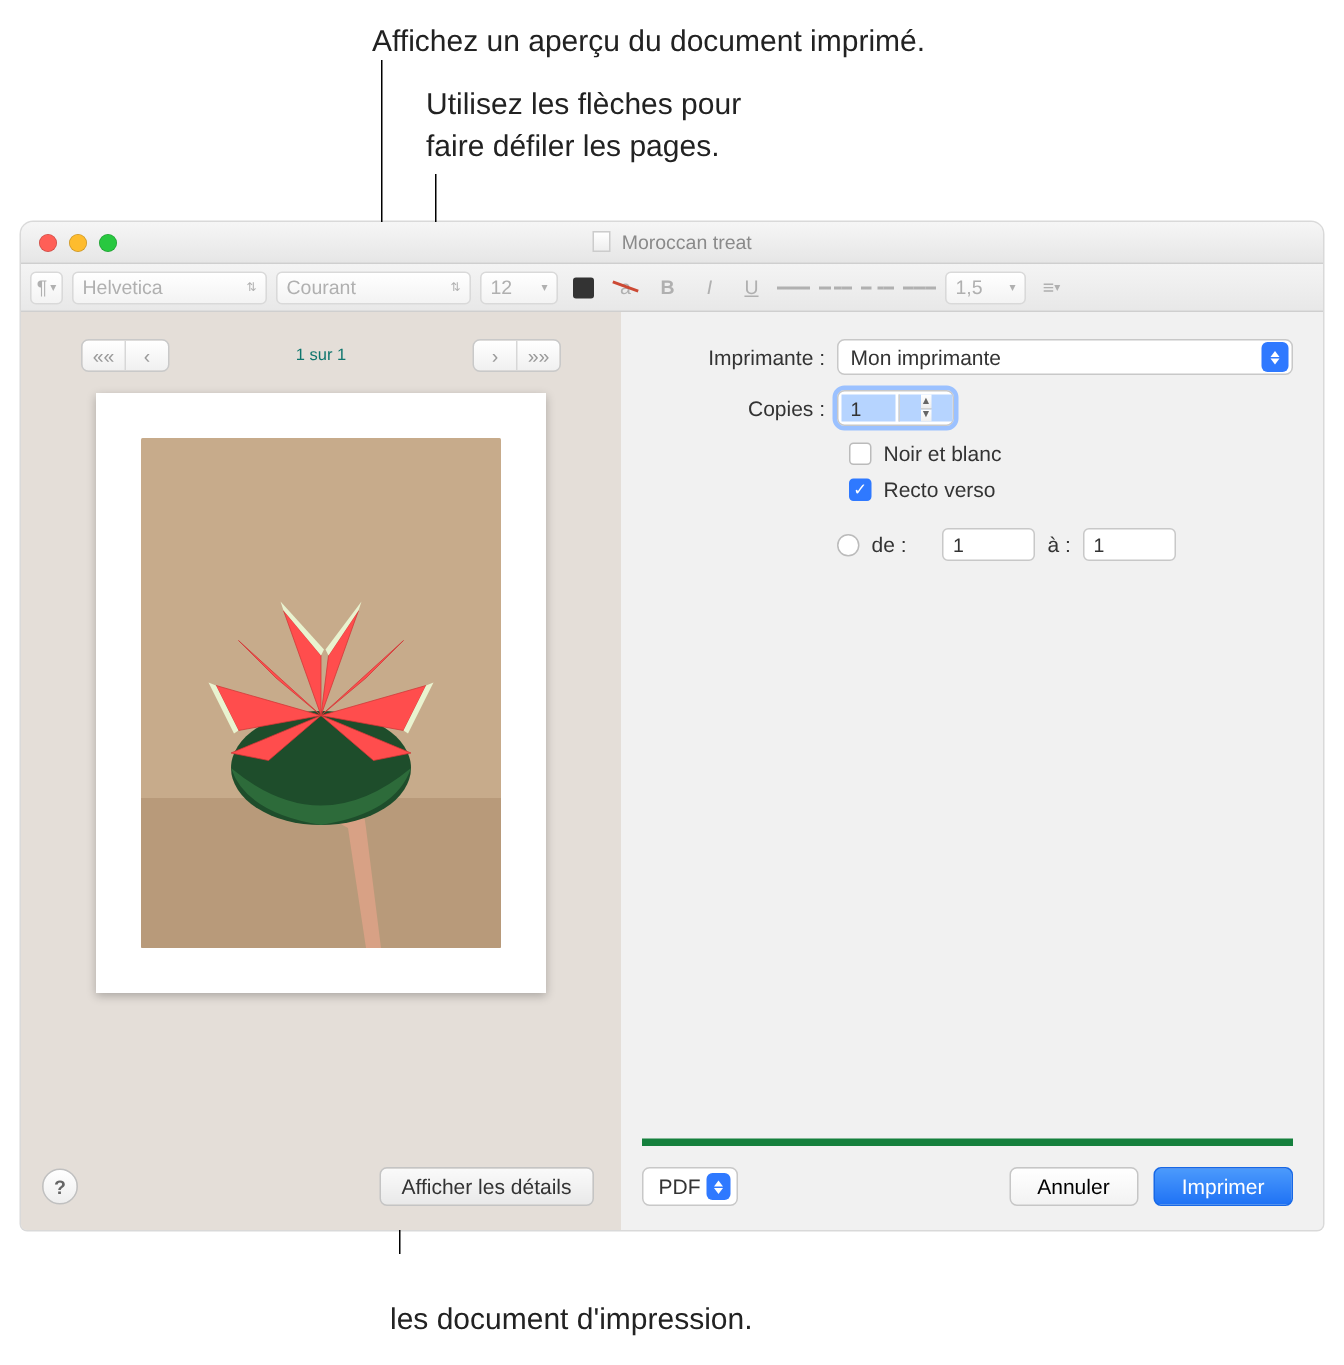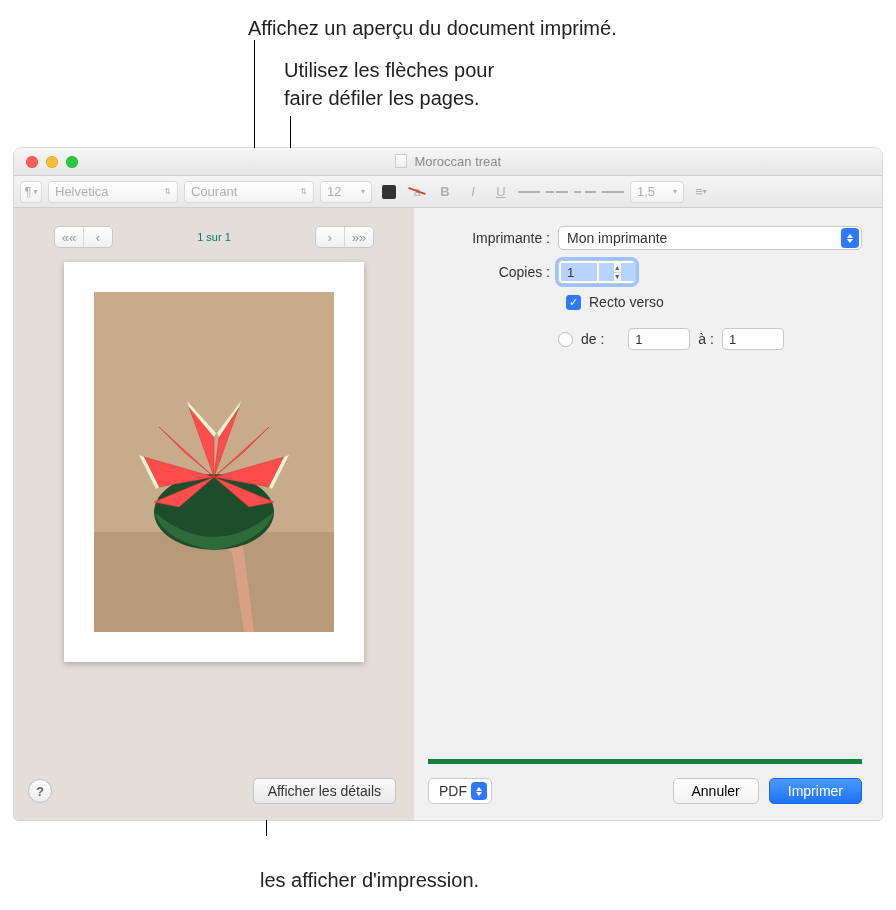--- a/index.html
+++ b/index.html
@@ -290,21 +290,21 @@
 </head>
 <body>
 
 <div class="callout" style="left:248px; top:14px;">Affichez un aperçu du document imprimé.</div>
 <div class="callout" style="left:284px; top:56px;">
   <span>Utilisez les flèches pour</span><br>
   <span>faire défiler les pages.</span>
 </div>
 <div class="callout" style="left:260px; top:838px;">
   <br>
-  <span>les afficher d'impression.</span>
+  <span>les document d'impression.</span>
 </div>
 
 <div class="callout-line" style="left:254px; top:40px; width:1px; height:300px;"></div>
 <div class="callout-line" style="left:290px; top:116px; width:1px; height:90px;"></div>
 <div class="callout-line" style="left:266px; top:776px; width:1px; height:60px;"></div>
 
 <div class="window">
   <div class="titlebar">
     <div class="traffic-lights">
       <div class="tl tl-red"></div>
@@ -432,20 +432,24 @@
         <div class="form-label">Copies :</div>
         <div class="copies-input">
           <span>1</span>
           <span class="stepper">
             <div>▲</div>
             <div>▼</div>
           </span>
         </div>
       </div>
 
+      <div class="cb-row">
+        <div class="cb"></div>
+        <span>Noir et blanc</span>
+      </div>
 
       <div class="cb-row">
         <div class="cb checked">✓</div>
         <span>Recto verso</span>
       </div>
 
       <div style="height:10px;"></div>
 
 
       <div class="pages-row">

